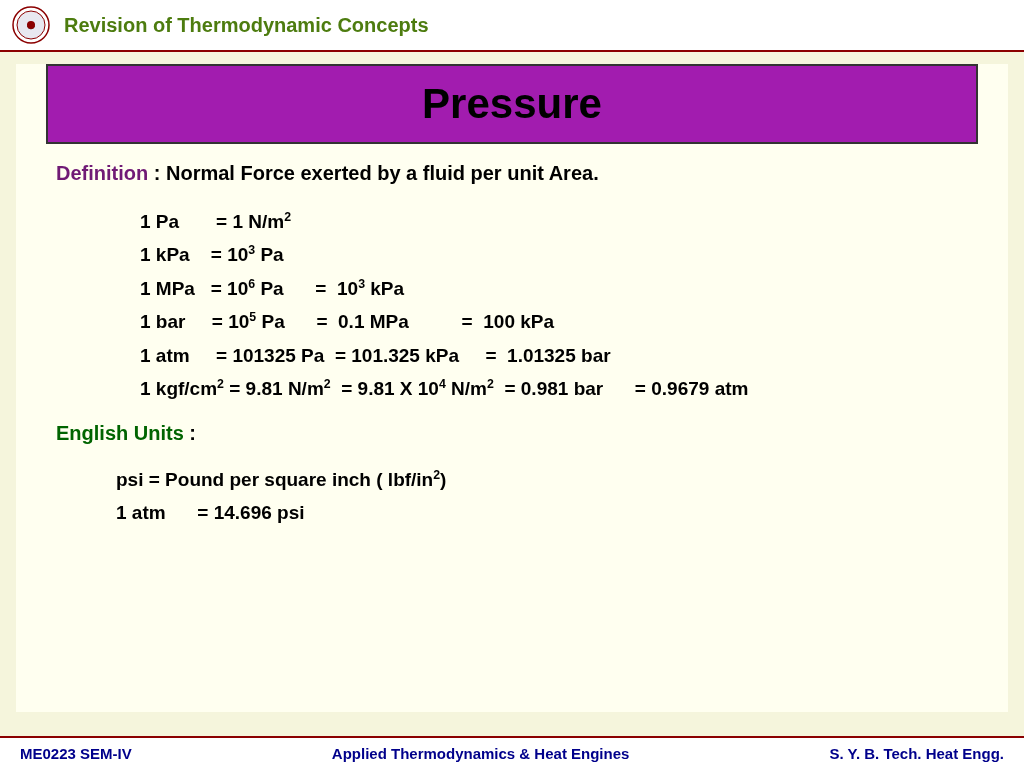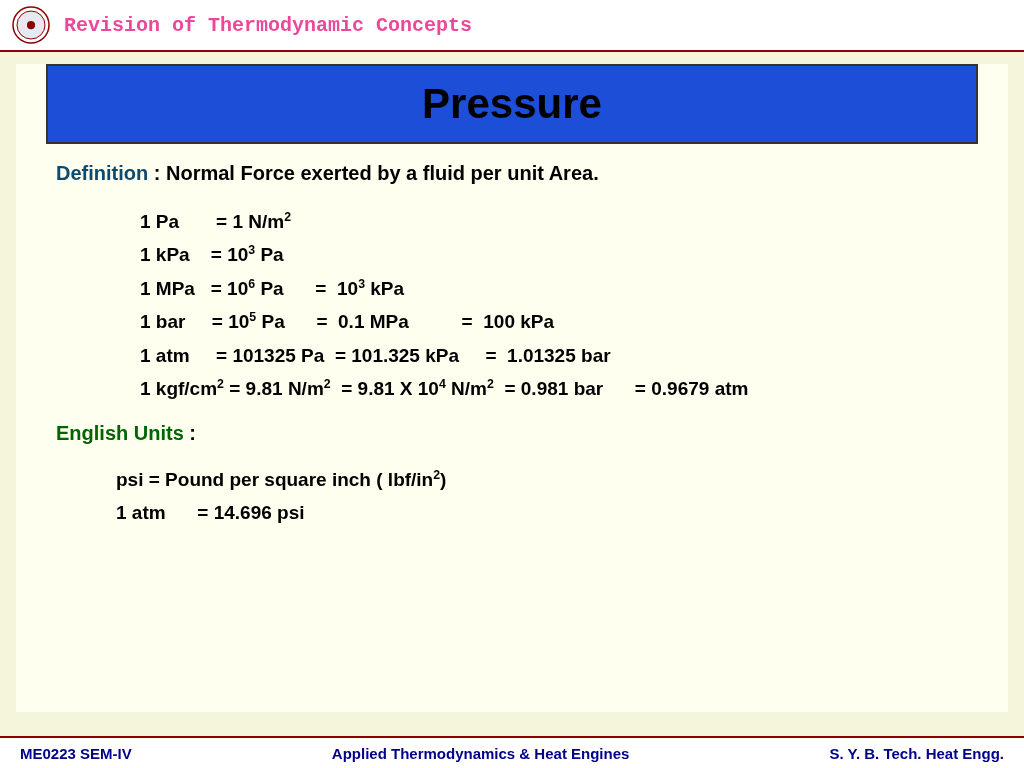--- a/index.html
+++ b/index.html
@@ -20,38 +20,38 @@
       padding: 6px 12px;
       height: 52px;
     }
     #header-logo {
       width: 38px;
       height: 38px;
       margin-right: 14px;
       flex-shrink: 0;
     }
     #header-title {
-      color: #ec4899;
+      color: #4d7c0f;
       font-size: 20px;
       font-weight: bold;
-      font-family: Liberation Mono, monospace;
+      font-family: Liberation Sans, sans-serif;
     }
 
     
     #main {
       background: #fffff0;
       margin: 12px 16px;
       padding: 0 0 10px 0;
       height: calc(768px - 52px - 44px - 24px);
       overflow: hidden;
     }
 
     
     #title-box {
-      background: #1d4ed8;
+      background: #a21caf;
       border: 2px solid #333;
       margin: 0 30px 0 30px;
       padding: 14px 4px;
       text-align: center;
     }
     #title-text {
       font-size: 42px;
       font-weight: bold;
       color: #000;
       font-family: Arial, sans-serif;
@@ -63,21 +63,21 @@
     }
 
     .definition-line {
       font-size: 20px;
       font-weight: bold;
       color: #000;
       margin-bottom: 22px;
       font-family: Arial, sans-serif;
     }
     .definition-line .label {
-      color: #0c4a6e;
+      color: #701a75;
     }
 
     .section-header {
       font-size: 20px;
       font-weight: bold;
       color: #006400;
       margin-bottom: 10px;
       font-family: Arial, sans-serif;
     }
     .section-header .colon {

